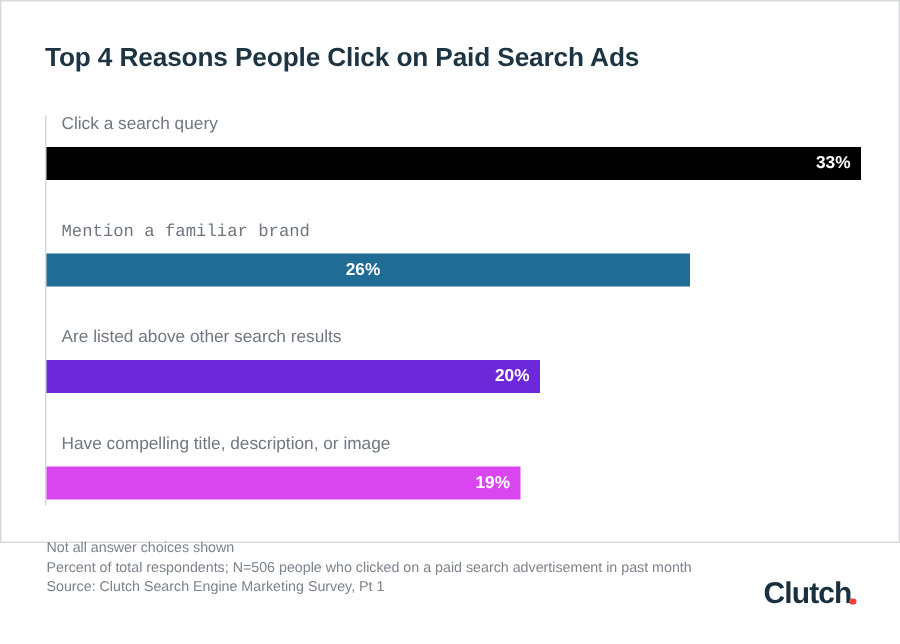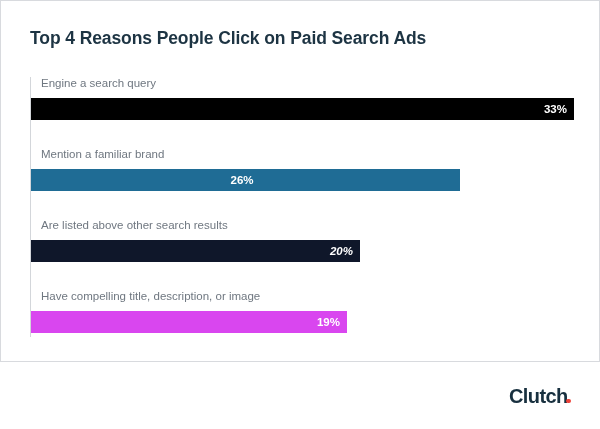--- a/index.html
+++ b/index.html
@@ -112,47 +112,52 @@
 <body>
 
 <div class="frame" style="border-color: rgb(216, 218, 222); background: rgb(255, 255, 255);">
 
   <div class="chart-title" style="color: rgb(29, 52, 67);">Top 4 Reasons People Click on Paid Search Ads</div>
 
   <div class="plot">
     <div class="axis-line" style="background: rgb(211, 214, 218);"></div>
 
     <div class="bar-group" style="top:0px;">
-      <div class="bar-label" style="color: rgb(111, 119, 128);">Engine a search query</div>
+      <div class="bar-label" style="color: rgb(111, 119, 128);">Click a search query</div>
       <div class="bar" style="width: 543px; background: #000000;">
         <span class="bar-value">33%</span>
       </div>
     </div>
 
     <div class="bar-group" style="top:71px;">
-      <div class="bar-label" style="color: rgb(111, 119, 128);">Mention a familiar brand</div>
+      <div class="bar-label" style="color: rgb(111, 119, 128); font-family: Liberation Mono, monospace;">Mention a familiar brand</div>
       <div class="bar" style="width: 429px; background: rgb(31, 108, 149); justify-content: center;">
         <span class="bar-value">26%</span>
       </div>
     </div>
 
     <div class="bar-group" style="top:142px;">
       <div class="bar-label" style="color: rgb(111, 119, 128);">Are listed above other search results</div>
-      <div class="bar" style="width: 329px; background: #0f172a; font-style: italic;">
+      <div class="bar" style="width: 329px; background: #6d28d9;">
         <span class="bar-value">20%</span>
       </div>
     </div>
 
     <div class="bar-group" style="top:213px;">
       <div class="bar-label" style="color: rgb(111, 119, 128);">Have compelling title, description, or image</div>
       <div class="bar" style="width: 316px; background: #d946ef;">
         <span class="bar-value">19%</span>
       </div>
     </div>
   </div>
 
+  <div class="footnotes" style="color: rgb(123, 131, 140);">
+    <div class="footnote-line">Not all answer choices shown</div>
+    <div class="footnote-line">Percent of total respondents; N=506 people who clicked on a paid search advertisement in past month</div>
+    <div class="footnote-line">Source: Clutch Search Engine Marketing Survey, Pt 1</div>
+  </div>
 
   <div class="logo" style="color: rgb(24, 48, 63);">
     <span>Clutch</span>
     <span class="logo-dot" style="background: rgb(239, 65, 56);"></span>
   </div>
 
 </div>
 
 </body></html>

